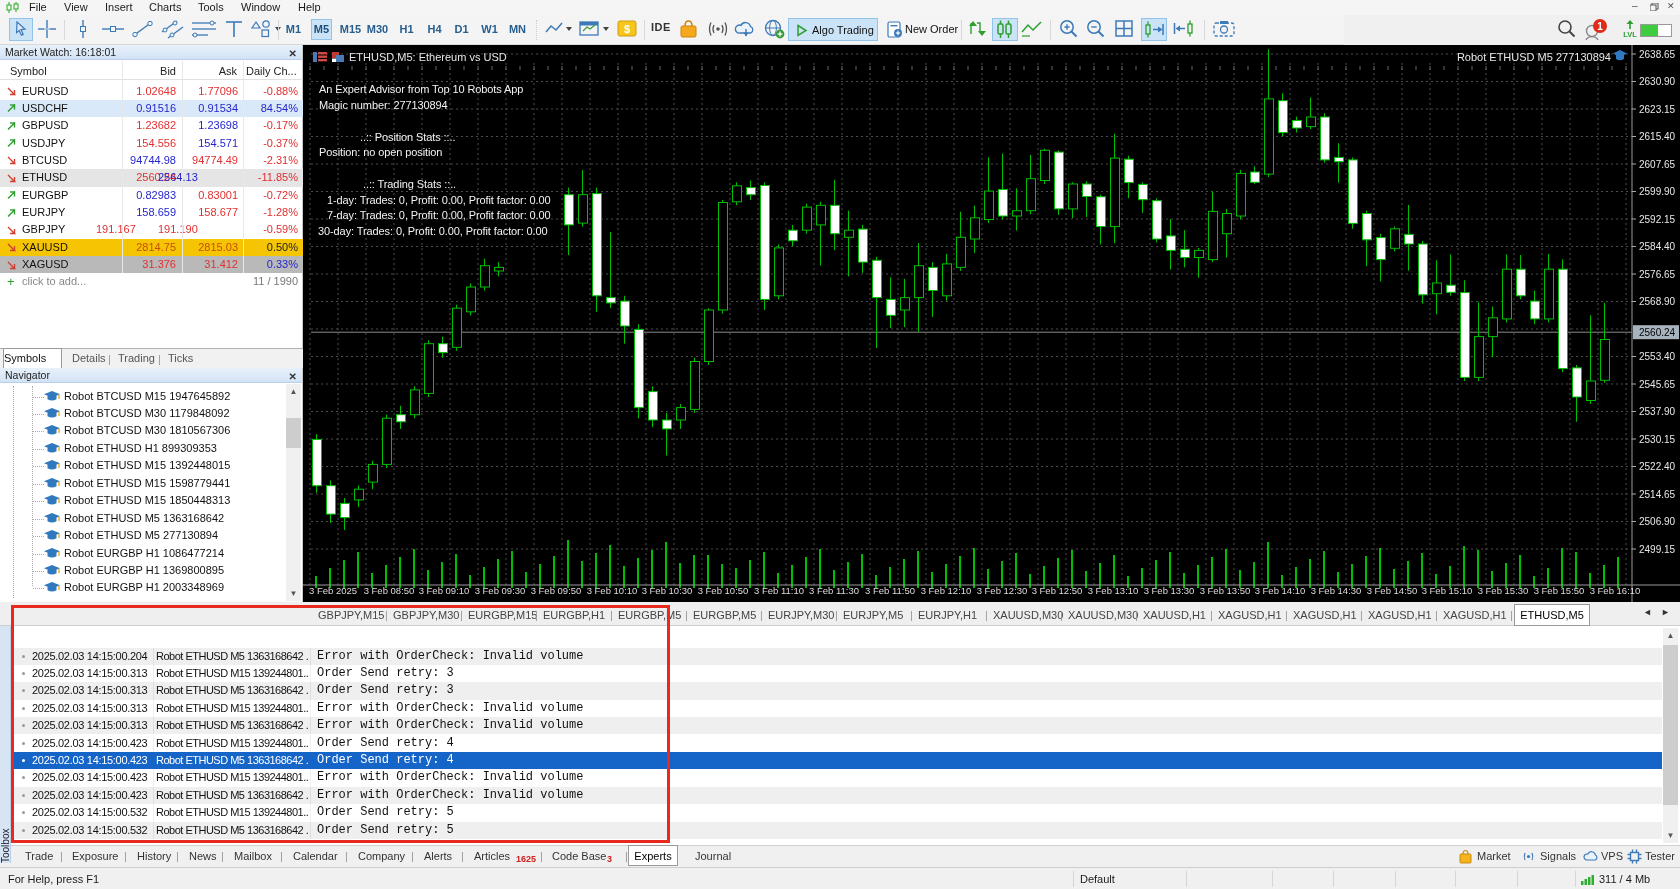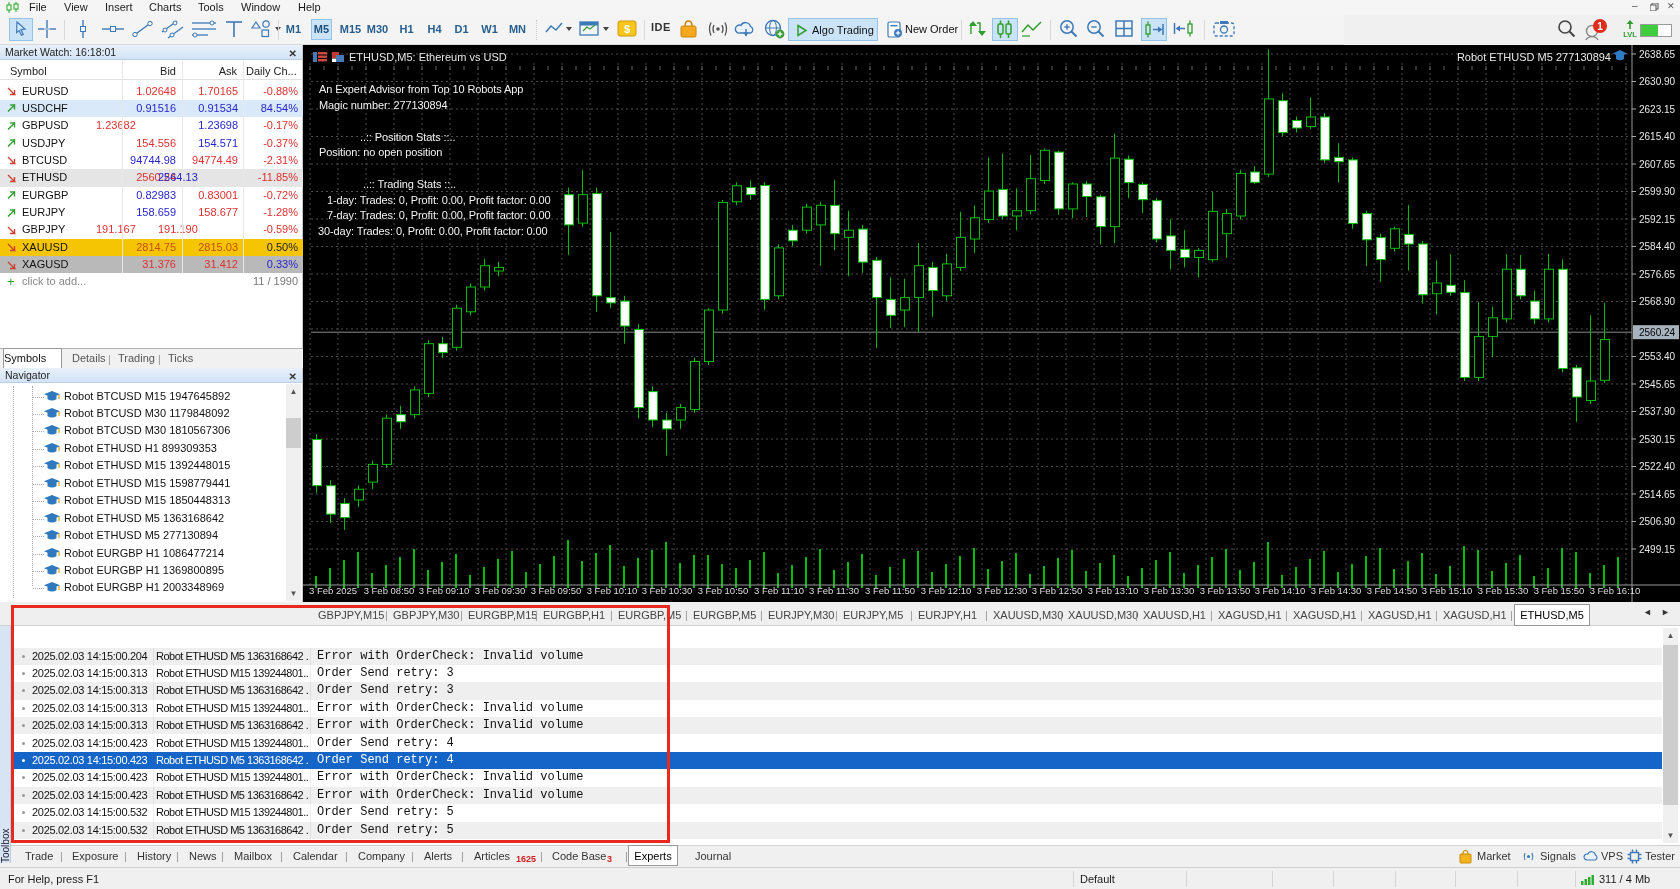--- a/index.html
+++ b/index.html
@@ -259,40 +259,40 @@
         <span style="position:absolute;left:205px;top:4px;width:32px;text-align:right">Ask</span>
         <span style="position:absolute;left:246px;top:4px">Daily Ch...</span>
       </div>
 <div class="mwr" style="top:21.5px;">
         <svg width="9" height="9" style="position:absolute;left:7px;top:4.5px">
           <polyline points="1,1 7.5,7.5 3,7.5" fill="none" stroke="#cf4030" stroke-width="1.4"></polyline>
           <line x1="7.5" y1="7.5" x2="7.5" y2="3" stroke="#cf4030" stroke-width="1.4"></line>
         </svg>
         <span class="mwc" style="left:22px;color:#111">EURUSD</span>
         <span class="mwc" style="left:96px;width:80px;text-align:right;color:#e03030">1.02648</span>
-        <span class="mwc" style="left:158px;width:80px;text-align:right;color:#e03030">1.70165</span>
+        <span class="mwc" style="left:158px;width:80px;text-align:right;color:#e03030">1.77096</span>
         <span class="mwc" style="left:218px;width:80px;text-align:right;color:#e03030">-0.88%</span>
       </div>
 <div class="mwr" style="top:38.9px;background:#d9e9fa;">
         <svg width="9" height="9" style="position:absolute;left:7px;top:4.5px">
           <polyline points="1,7.5 7.5,1 7.5,5.5" fill="none" stroke="#2e9e2e" stroke-width="1.4"></polyline>
           <line x1="7.5" y1="1" x2="3" y2="1" stroke="#2e9e2e" stroke-width="1.4"></line>
         </svg>
         <span class="mwc" style="left:22px;color:#111">USDCHF</span>
         <span class="mwc" style="left:96px;width:80px;text-align:right;color:#2525cc">0.91516</span>
         <span class="mwc" style="left:158px;width:80px;text-align:right;color:#2525cc">0.91534</span>
         <span class="mwc" style="left:218px;width:80px;text-align:right;color:#2525cc">84.54%</span>
       </div>
 <div class="mwr" style="top:56.2px;">
         <svg width="9" height="9" style="position:absolute;left:7px;top:4.5px">
           <polyline points="1,7.5 7.5,1 7.5,5.5" fill="none" stroke="#2e9e2e" stroke-width="1.4"></polyline>
           <line x1="7.5" y1="1" x2="3" y2="1" stroke="#2e9e2e" stroke-width="1.4"></line>
         </svg>
         <span class="mwc" style="left:22px;color:#111">GBPUSD</span>
-        <span class="mwc" style="left:96px;width:80px;text-align:left;color:#e03030">1.23682</span>
+        <span class="mwc" style="left:96px;width:80px;text-align:right;color:#e03030">1.23682</span>
         <span class="mwc" style="left:158px;width:80px;text-align:right;color:#2525cc">1.23698</span>
         <span class="mwc" style="left:218px;width:80px;text-align:right;color:#e03030">-0.17%</span>
       </div>
 <div class="mwr" style="top:73.6px;">
         <svg width="9" height="9" style="position:absolute;left:7px;top:4.5px">
           <polyline points="1,7.5 7.5,1 7.5,5.5" fill="none" stroke="#2e9e2e" stroke-width="1.4"></polyline>
           <line x1="7.5" y1="1" x2="3" y2="1" stroke="#2e9e2e" stroke-width="1.4"></line>
         </svg>
         <span class="mwc" style="left:22px;color:#111">USDJPY</span>
         <span class="mwc" style="left:96px;width:80px;text-align:right;color:#e03030">154.556</span>

